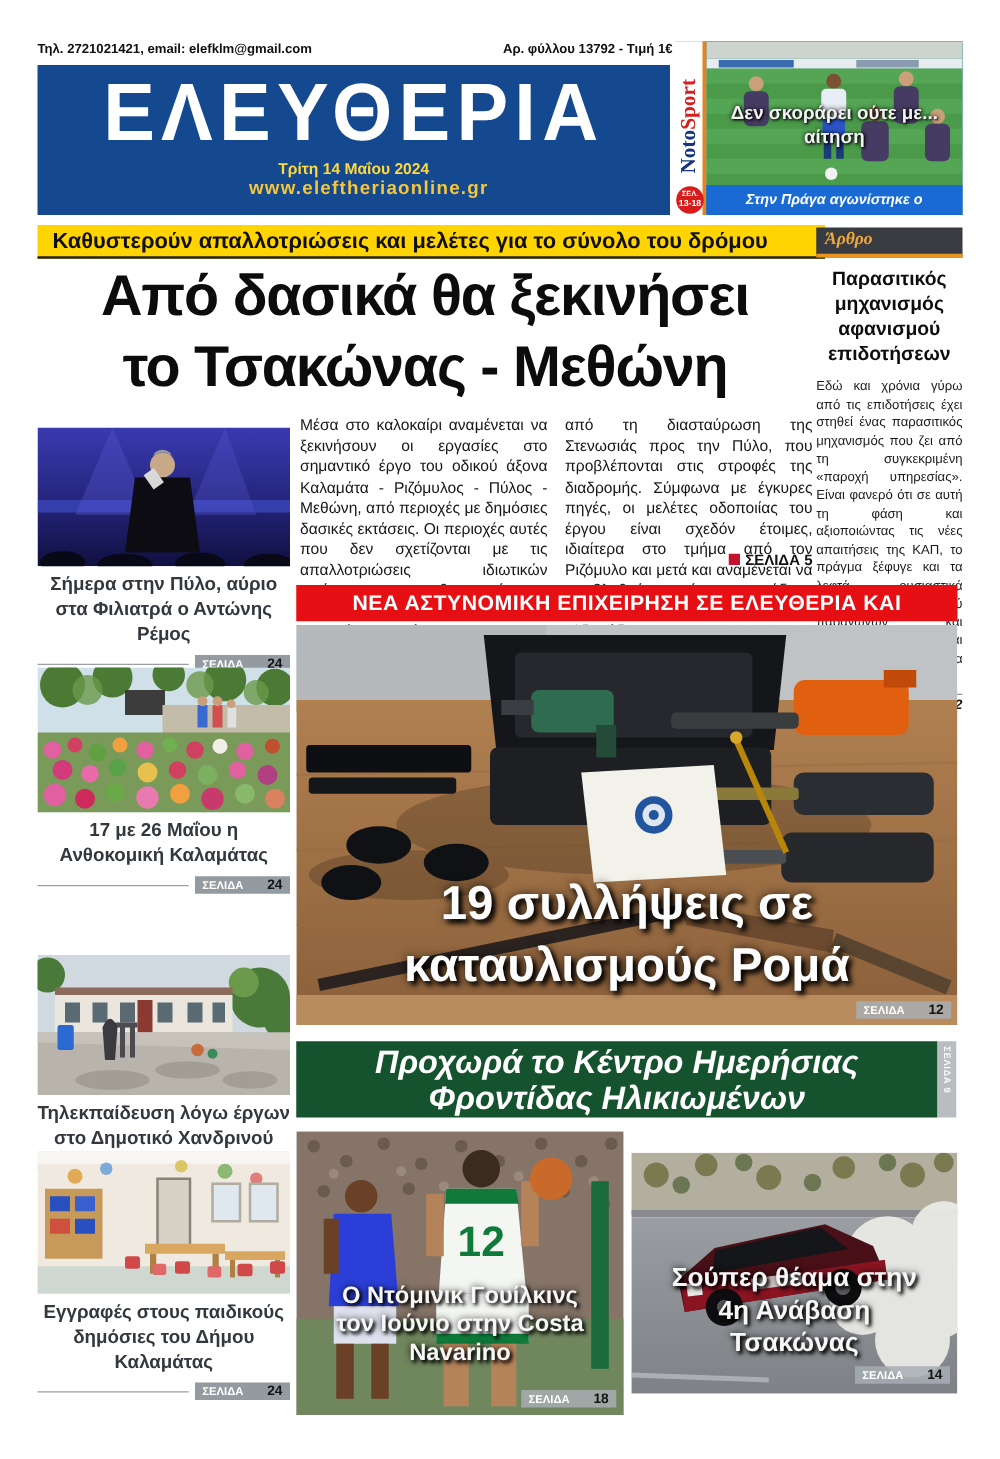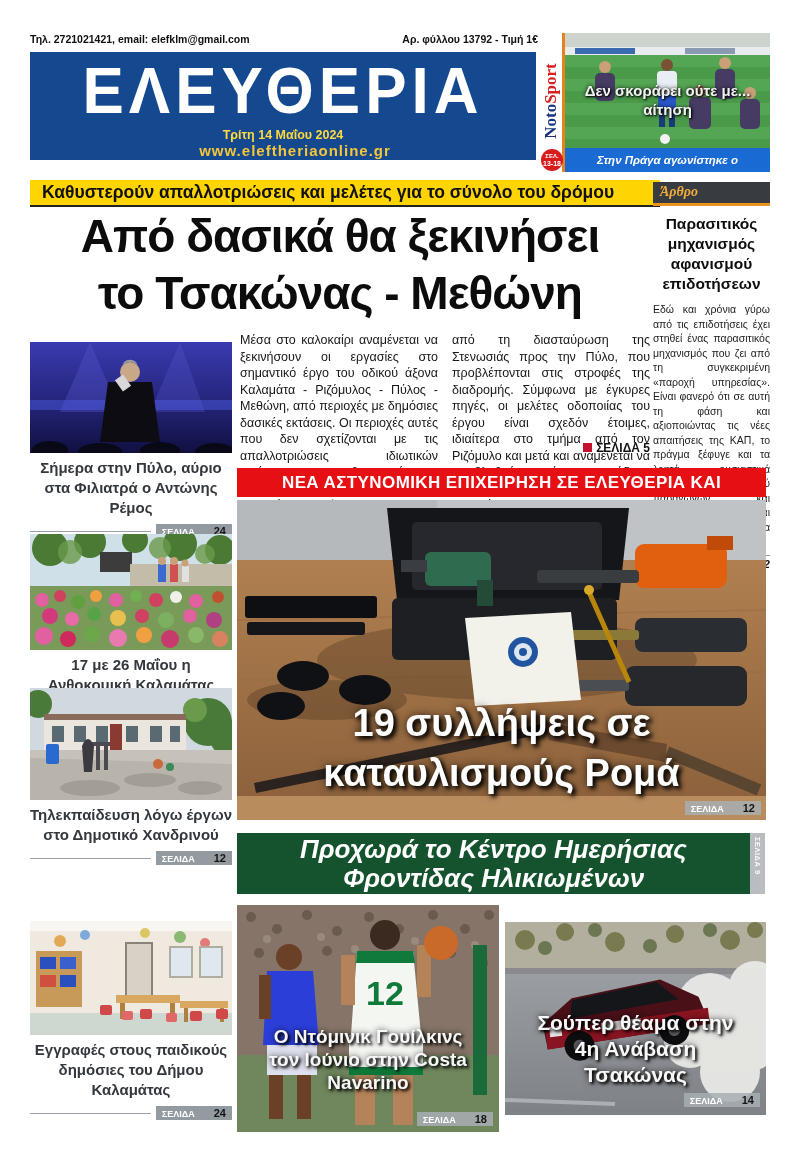--- a/index.html
+++ b/index.html
@@ -6,21 +6,21 @@
   .page{position:relative;width:800px;height:1167px;background:#fff;overflow:hidden;
         font-family:"Liberation Sans", sans-serif;color:#111;}
   .abs{position:absolute;}
 
   
   .topline{top:33px;font-size:10.5px;font-weight:bold;color:#101010;}
   .topline.left{left:30px;}
   .topline.right{right:262px;}
 
   
-  .masthead{left:30px;top:52px;width:506px;height:108px;background:#15498f;text-align:center;}
+  .masthead{left:30px;top:52px;width:506px;height:120px;background:#15498f;text-align:center;}
   .mast-title{margin-top:2px;font-size:62px;font-weight:bold;color:#ffffff;letter-spacing:5px;
               line-height:74px;transform:scaleY(1.05);}
   .mast-date{font-size:12.5px;font-weight:bold;color:#ffd93d;line-height:14px;}
   .mast-site{font-size:15px;font-weight:bold;color:#f5c53a;line-height:18px;letter-spacing:1px;padding-left:24px;}
 
   
   .notosport{left:540px;top:33px;width:230px;height:139px;background:#0f766e;}
   .ns-strip{position:absolute;left:0;top:0;width:22px;height:139px;background:#fff;border-right:3px solid #e8821e;}
   .ns-brand{position:absolute;left:-56px;top:58px;width:134px;transform:rotate(-90deg);
             font-family:"Liberation Serif", serif;font-weight:bold;font-size:17px;text-align:center;}
@@ -263,21 +263,21 @@
     <div class="side-caption">17 με 26 Μαΐου η Ανθοκομική Καλαμάτας</div>
     <div class="refrow">
       <div class="line"></div>
       <span class="badge">
           <span class="lbl">ΣΕΛΙΔΑ</span>
           <span class="num">24</span>
         </span>
     </div>
   </div>
 
-  <div class="abs side-item" style="top:688px;">
+  <div class="abs side-item" style="top:764px;">
     <svg class="side-photo" width="202" height="112" viewBox="0 0 202 112">
       <rect width="202" height="112" fill="#cfd9df"></rect>
       <g fill="#4a7a3a">
           <circle cx="178" cy="34" r="24"></circle>
           <circle cx="198" cy="50" r="18"></circle>
           <circle cx="8" cy="16" r="14"></circle>
         </g>
       <circle cx="165" cy="22" r="12" fill="#6a9a4a"></circle>
       <rect x="14" y="26" width="142" height="6" fill="#8a6a5a"></rect>
       <rect x="14" y="32" width="142" height="30" fill="#eae6de"></rect>

